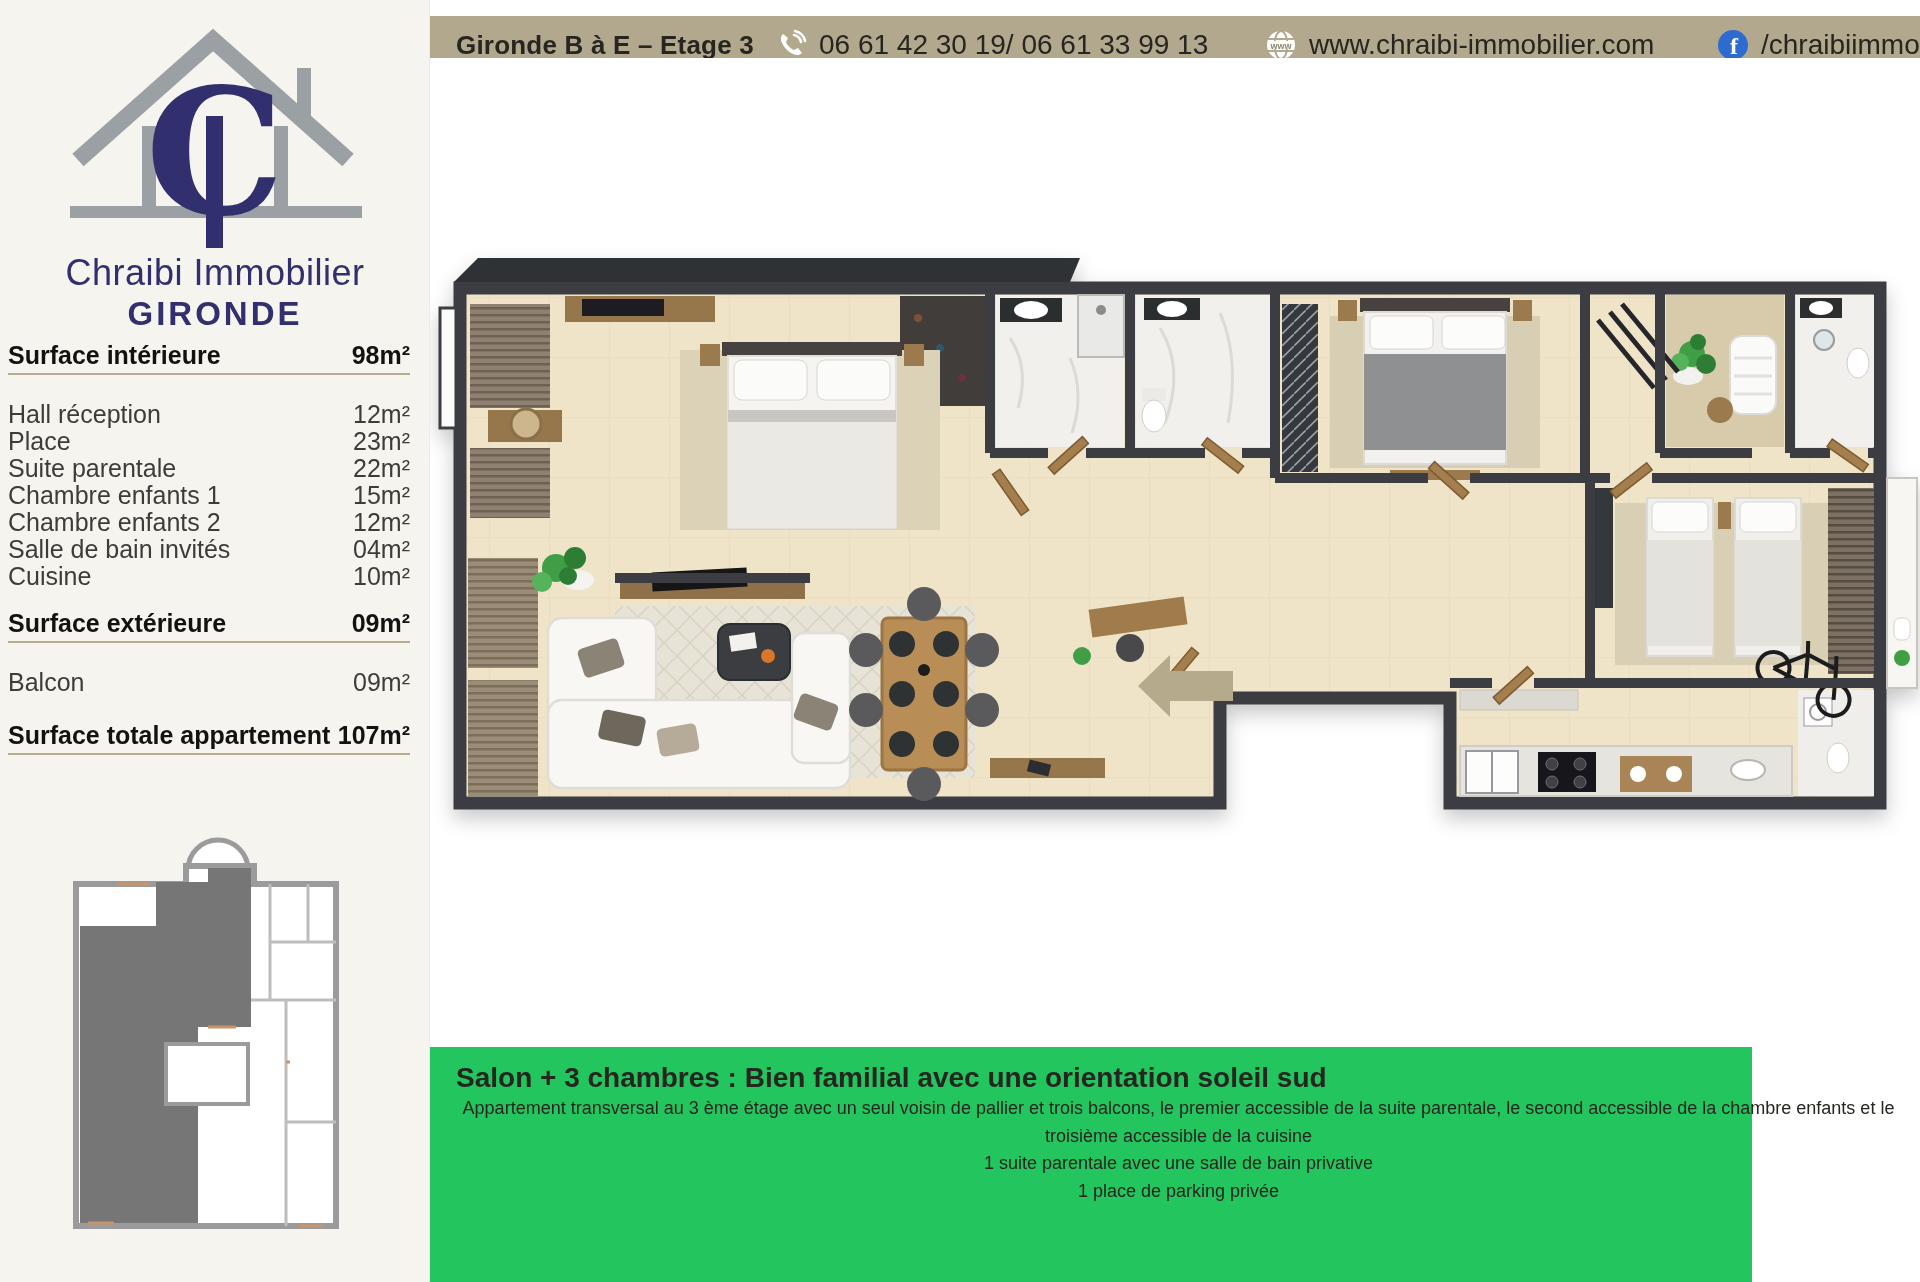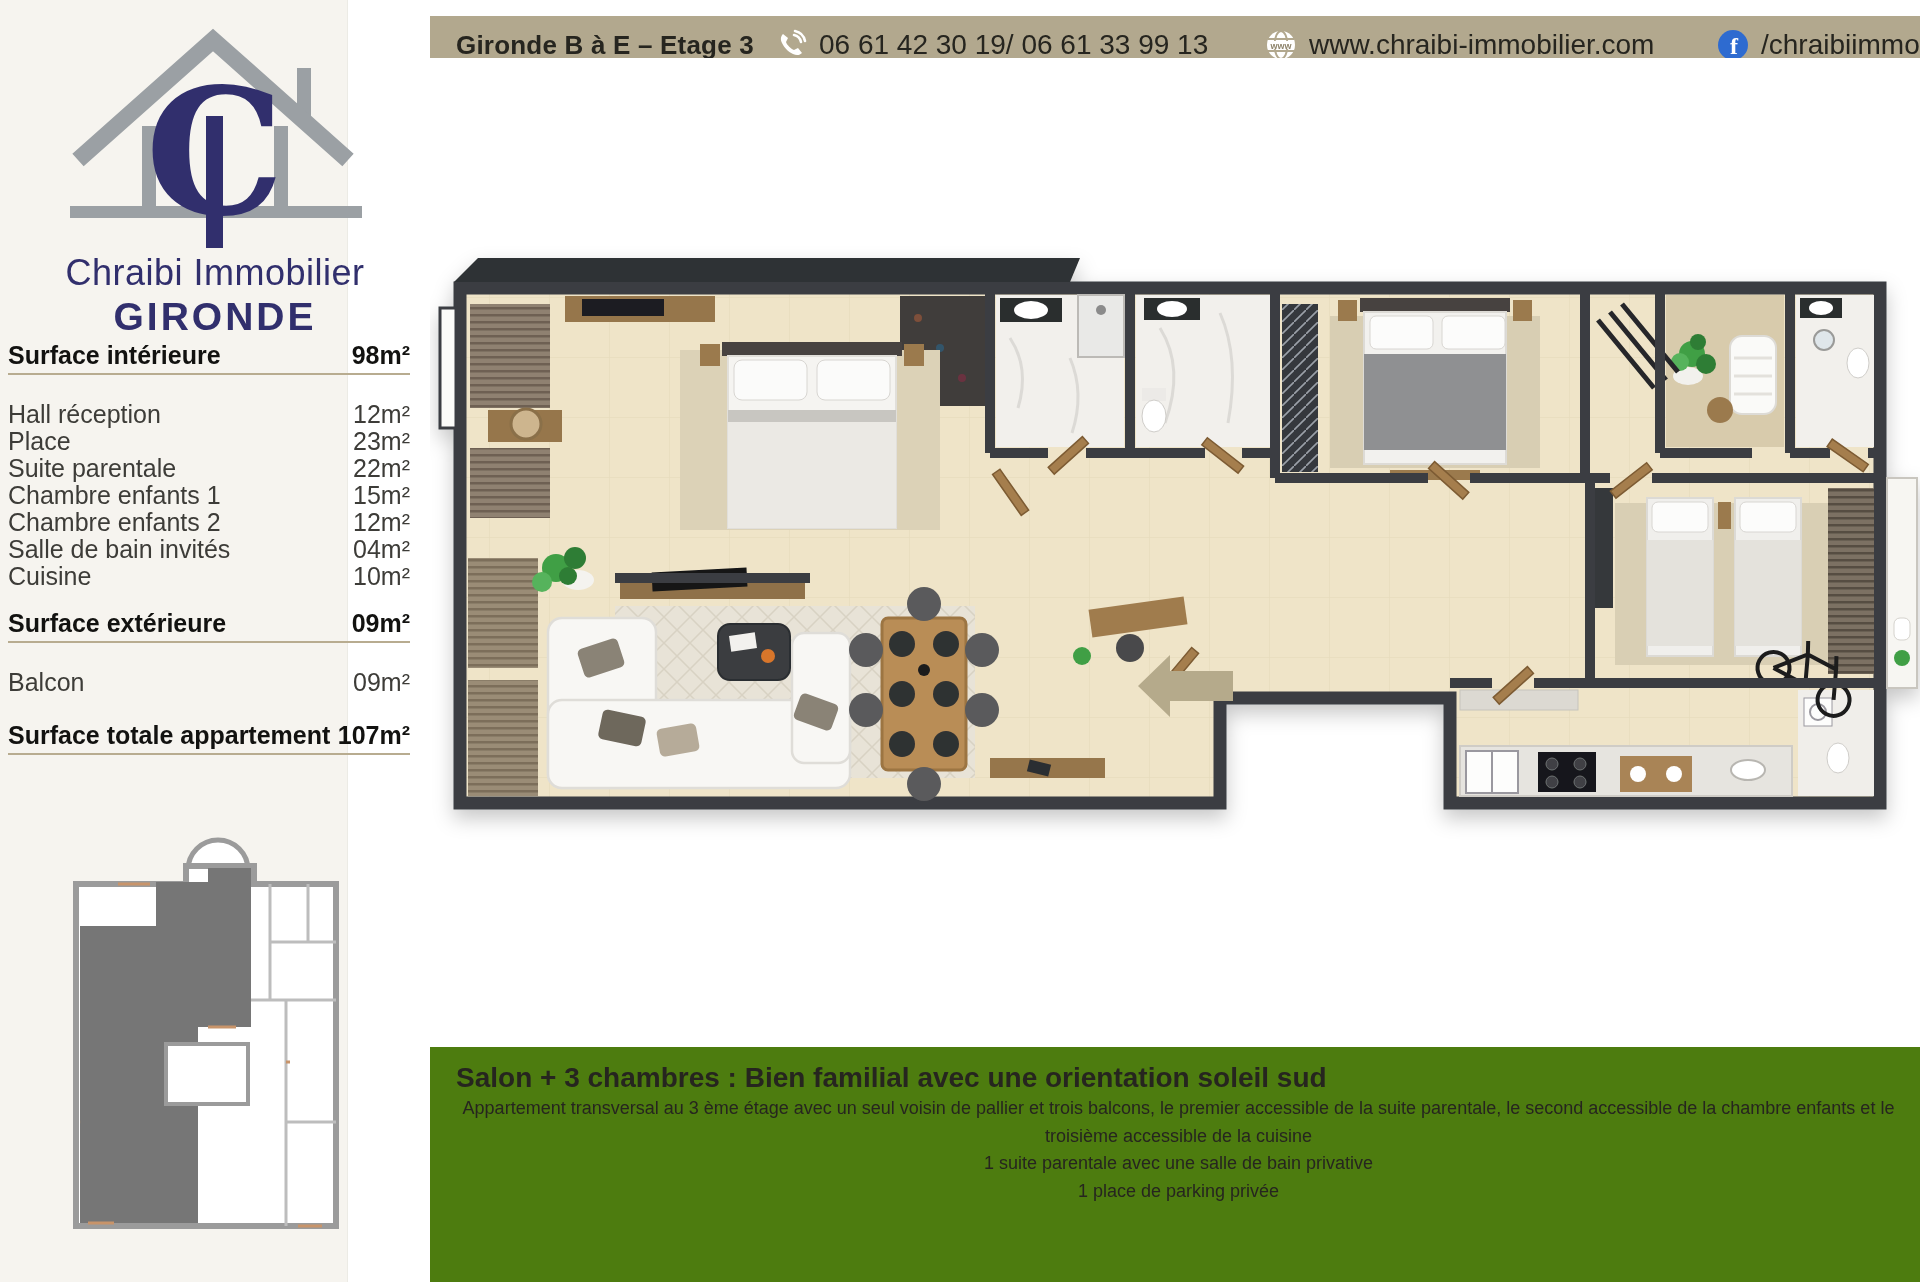--- a/index.html
+++ b/index.html
@@ -1,31 +1,31 @@
 <!DOCTYPE html>
 <html><head>
 <meta charset="utf-8">
 <style>
   * { margin:0; padding:0; box-sizing:border-box; }
   html,body { width:1920px; height:1282px; }
   body { font-family:"Liberation Sans", sans-serif; background:#ffffff; position:relative; overflow:hidden; }
 
   
   .sidebar {
-    position:absolute; left:0; top:0; width:348px; height:1282px;
+    position:absolute; left:0; top:0; width:430px; height:1282px;
     background:#f6f4ef; border-right:1px solid #ecebe5;
   }
   .logo-wrap { position:absolute; left:50px; top:18px; width:330px; height:230px; }
   .brand-name {
     position:absolute; left:0; top:252px; width:430px; text-align:center;
     font-size:36px; color:#312f6d; letter-spacing:0.5px;
   }
   .brand-region {
     position:absolute; left:0; top:295px; width:430px; text-align:center;
-    font-size:39px; color:#312f6d; letter-spacing:3px; font-weight:600;
+    font-size:33px; color:#312f6d; letter-spacing:3px; font-weight:600;
   }
   .surface-table { position:absolute; left:8px; top:342px; width:402px; }
   .srow { display:flex; justify-content:space-between; font-size:25px; color:#3d3c38; line-height:27px; }
   .srow-head { font-weight:700; color:#121210; font-size:25px; padding-bottom:4px; border-bottom:2px solid #b8ac90; } .gap20 { height:20px; } .gap26 { height:26px; }
   .mini-plan { position:absolute; left:58px; top:822px; width:295px; height:430px; }
 
   
   .topbar {
     position:absolute; left:430px; top:16px; width:1530px; height:58px;
     background:#b2a88e;
@@ -38,22 +38,22 @@
   .contact.web { left:833px; }
   .contact.fb { left:1285px; }
   .icon-badge { width:36px; height:36px; display:flex; align-items:center; justify-content:center; }
 
   
   .plan-area { position:absolute; left:430px; top:58px; width:1490px; height:989px; background:#ffffff; }
   .plan-svg { position:absolute; left:0; top:0; }
 
   
   .footer {
-    position:absolute; left:430px; top:1047px; width:1490px; height:235px;
-    background:#4d7c0f; color:#26251f; padding:14px 0 0 26px;
+    position:absolute; left:430px; top:1047px; width:1322px; height:235px;
+    background:#22c55e; color:#26251f; padding:14px 0 0 26px;
   }
   .footer .f-title { font-size:28px; font-weight:700; line-height:34px; }
   .footer .f-body  { font-size:18px; line-height:27.5px; width:1445px;text-align:center; }
 </style>
 </head>
 <body>
 
 <div class="sidebar">
 
   <div class="logo-wrap">

